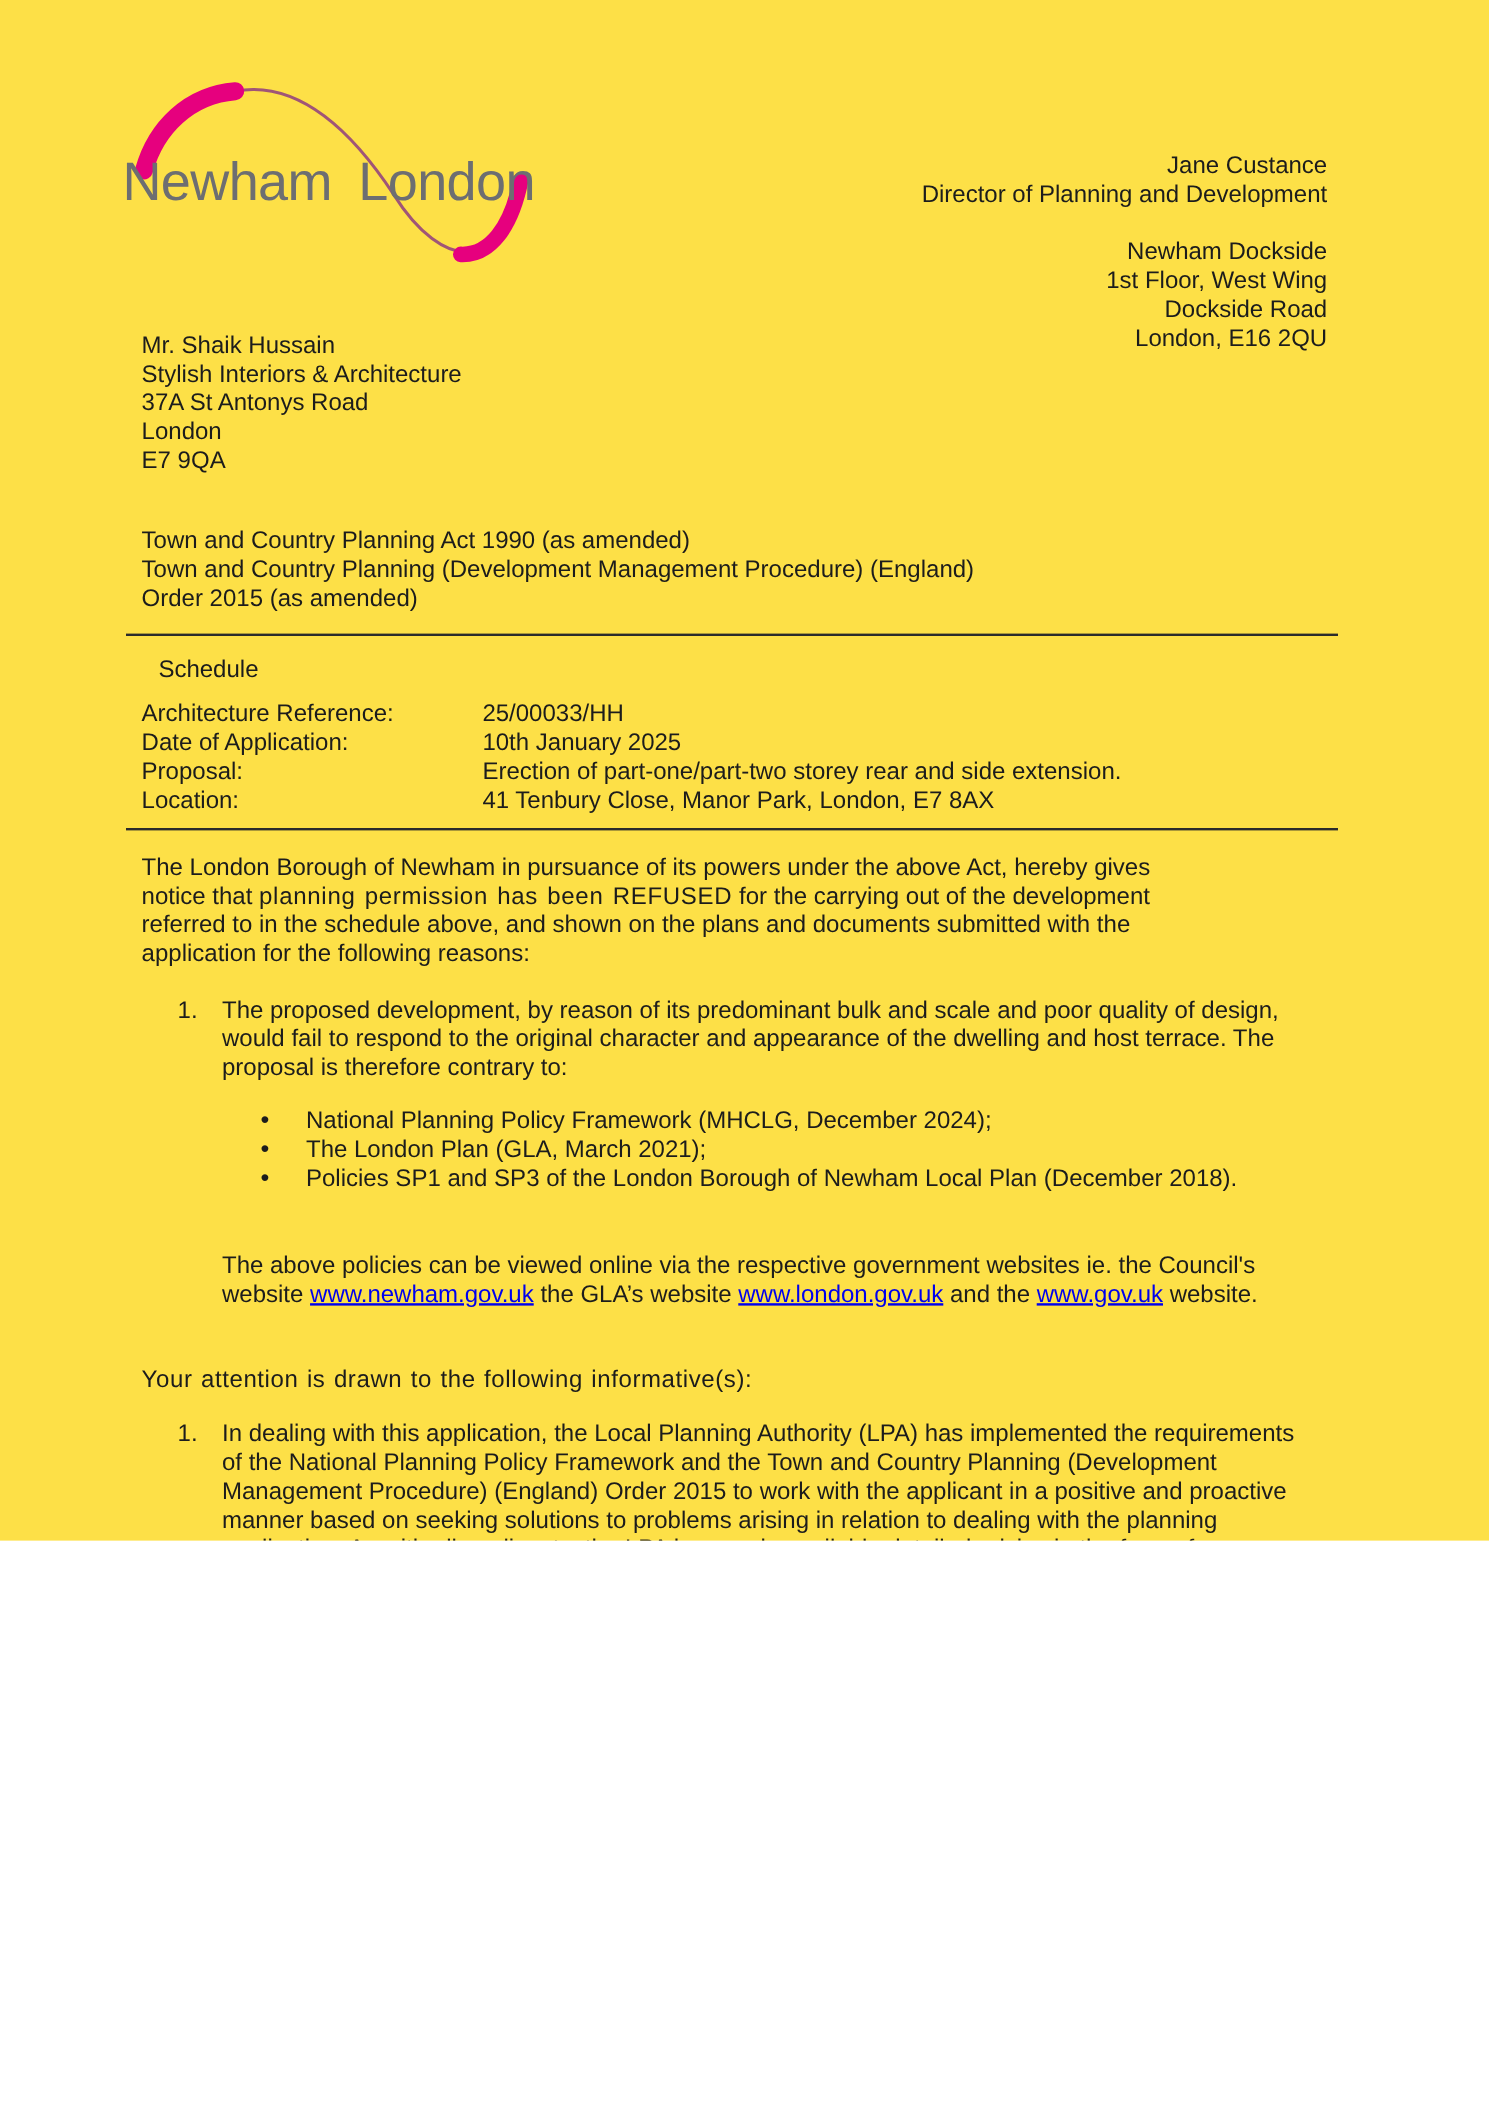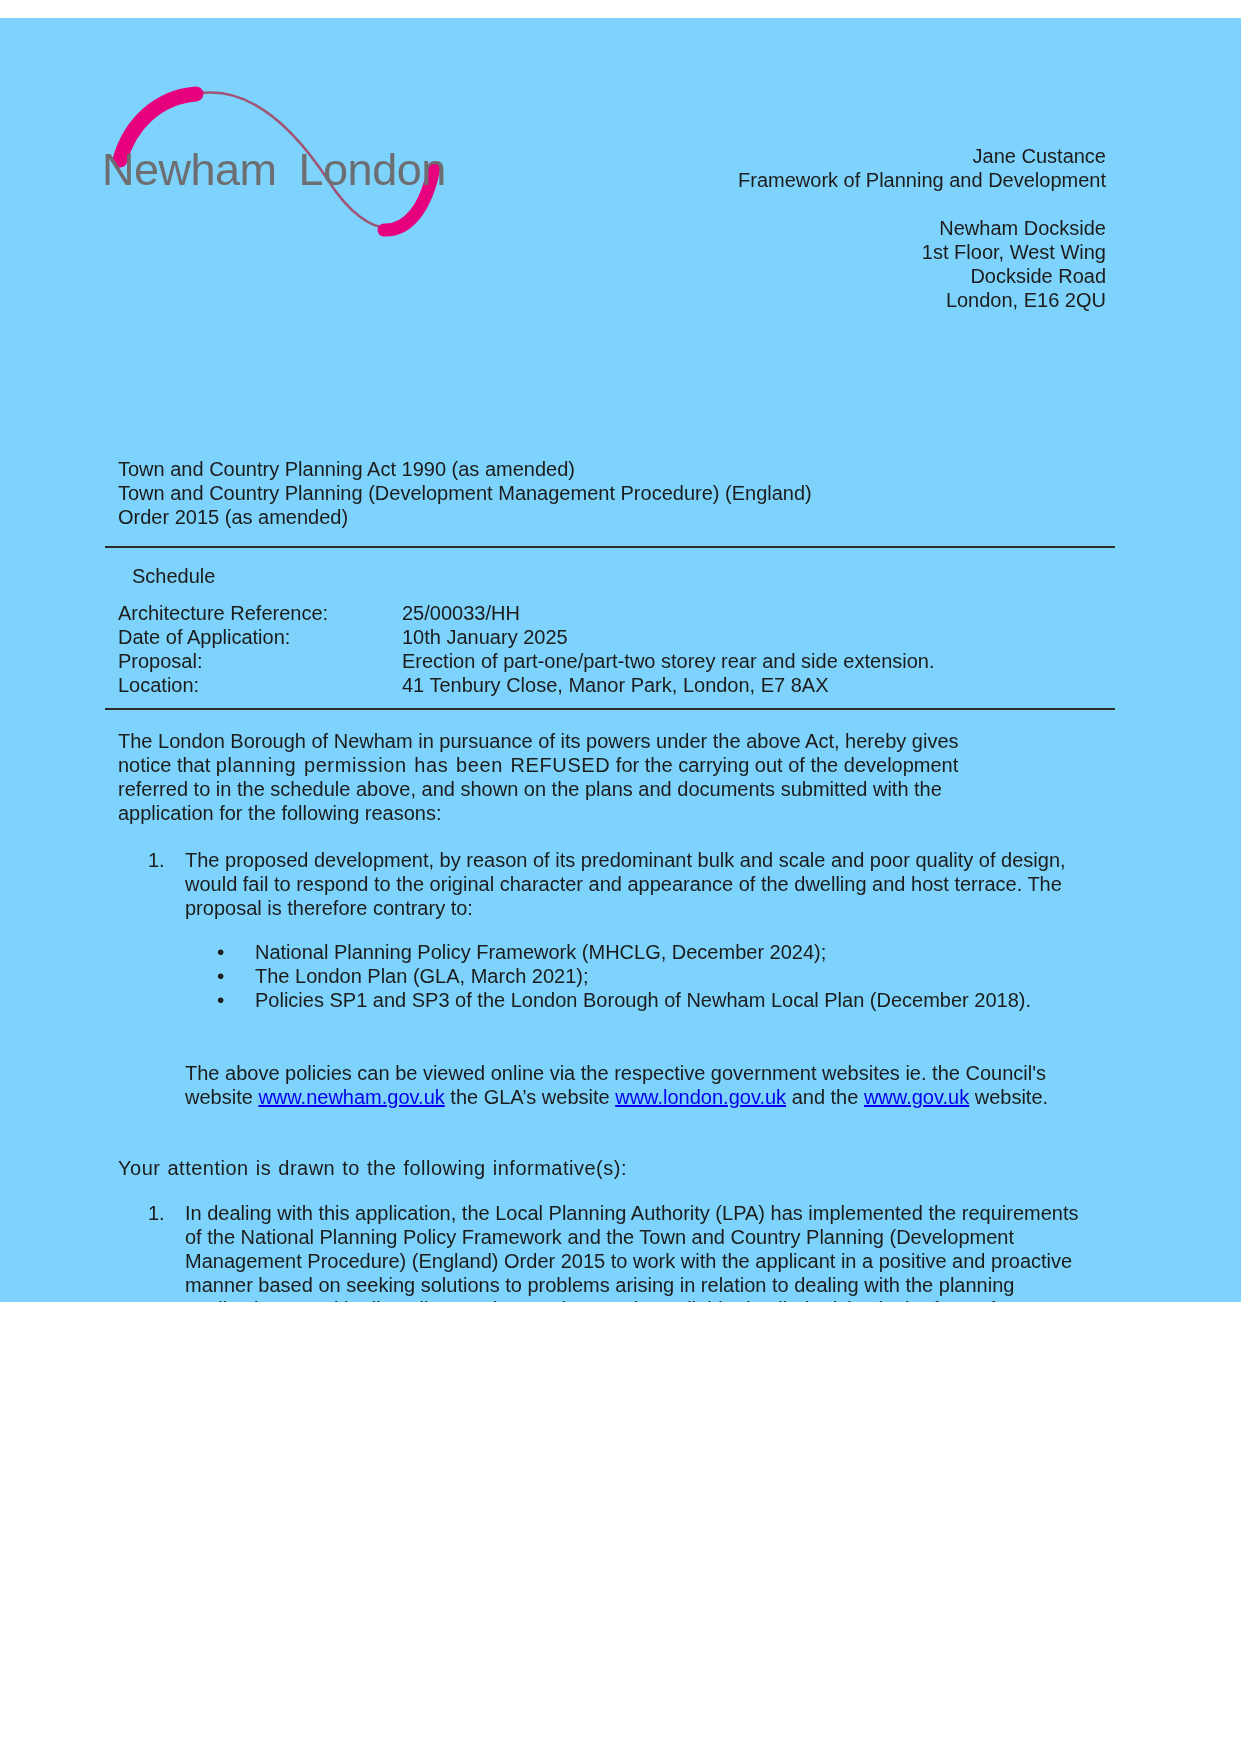--- a/index.html
+++ b/index.html
@@ -1,26 +1,25 @@
 <!DOCTYPE html>
 <html><head>
 <meta charset="utf-8">
 <title>Decision Notice</title>
 <style>
   html,body { margin:0; padding:0; background:#ffffff; }
   .page {
     position:relative;
     width:1241px; height:1284px;
-    background:#7dd3fc;
+    background:#fde047;
     font-family:"Liberation Sans","DejaVu Sans",sans-serif;
     color:#1c1c1c;
     font-size:20px;
     line-height:24px;
     overflow:hidden;
-    margin-top:18px;
   }
   .abs { position:absolute; }
 
   
   .logo { left:100px; top:62px; width:345px; height:162px; }
   .logo svg { position:absolute; left:0; top:0; }
   .logo-text {
     position:absolute; left:2px; top:66px;
     font-size:45px; line-height:48px; color:#6d6e71;
     letter-spacing:-0.5px; word-spacing:10px; white-space:nowrap;
@@ -80,28 +79,35 @@
     <svg width="345" height="162" viewBox="0 0 345 162">
       <path d="M 96,14 C 150,4 195,50 228,100 C 248,132 272,150 292,148" fill="none" stroke="#a05577" stroke-width="2.5"></path>
       <path d="M 20,80 C 30,44 58,17 96,14" fill="none" stroke="#e6007e" stroke-width="15" stroke-linecap="round"></path>
       <path d="M 284,150 C 308,151 326,128 334,88" fill="none" stroke="#e6007e" stroke-width="13" stroke-linecap="round"></path>
     </svg>
     <div class="logo-text">Newham London</div>
   </div>
 
   <div class="abs sender">
     <div>Jane Custance</div>
-    <div>Framework of Planning and Development</div>
+    <div>Director of Planning and Development</div>
     <div class="spacer"></div>
     <div>Newham Dockside</div>
     <div>1st Floor, West Wing</div>
     <div>Dockside Road</div>
     <div>London, E16 2QU</div>
   </div>
 
+  <div class="abs recipient">
+    <div>Mr. Shaik Hussain</div>
+    <div>Stylish Interiors &amp; Architecture</div>
+    <div>37A St Antonys Road</div>
+    <div>London</div>
+    <div>E7 9QA</div>
+  </div>
 
   <div class="abs act">
     <div>Town and Country Planning Act 1990 (as amended)</div>
     <div>Town and Country Planning (Development Management Procedure) (England)</div>
     <div>Order 2015 (as amended)</div>
   </div>
 
   <div class="abs rule rule-1"></div>
 
   <div class="abs schedule-title">Schedule</div>

